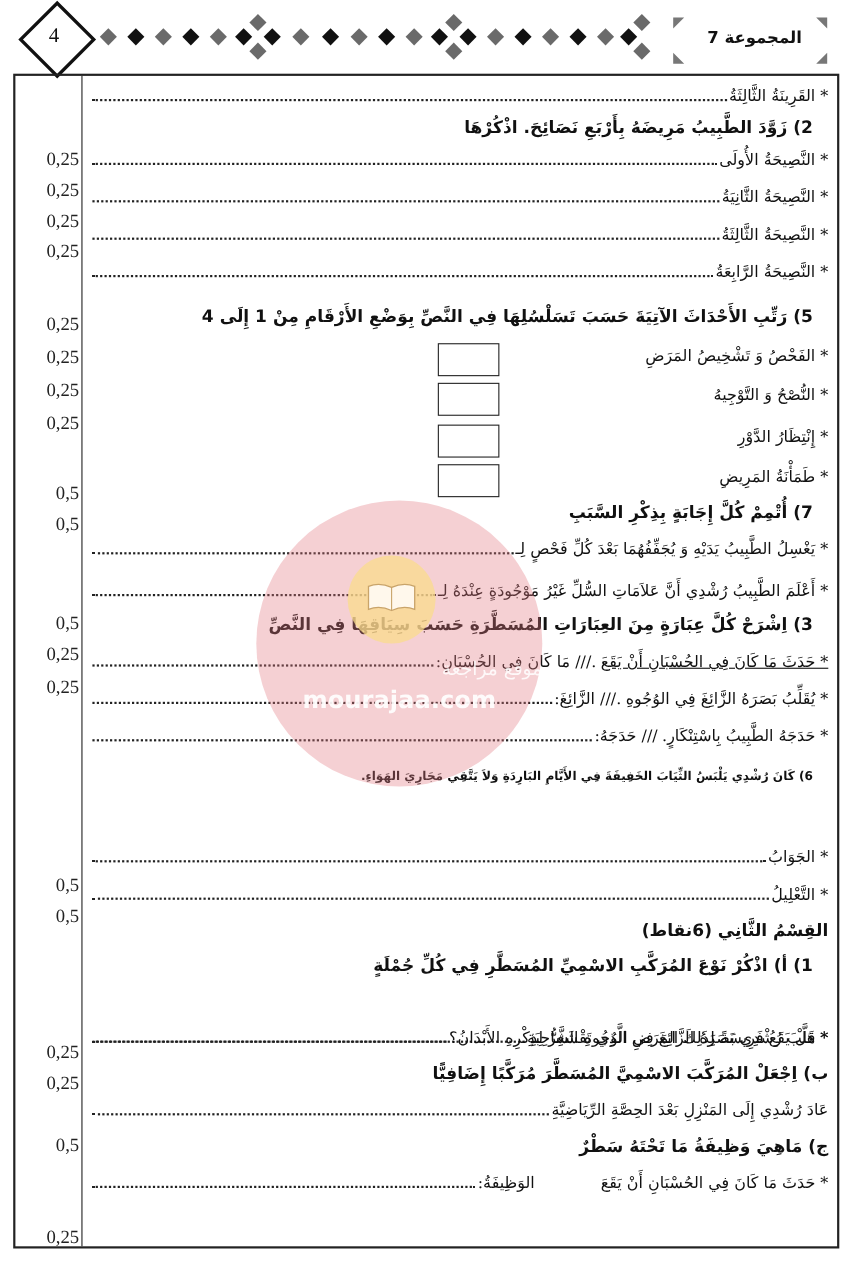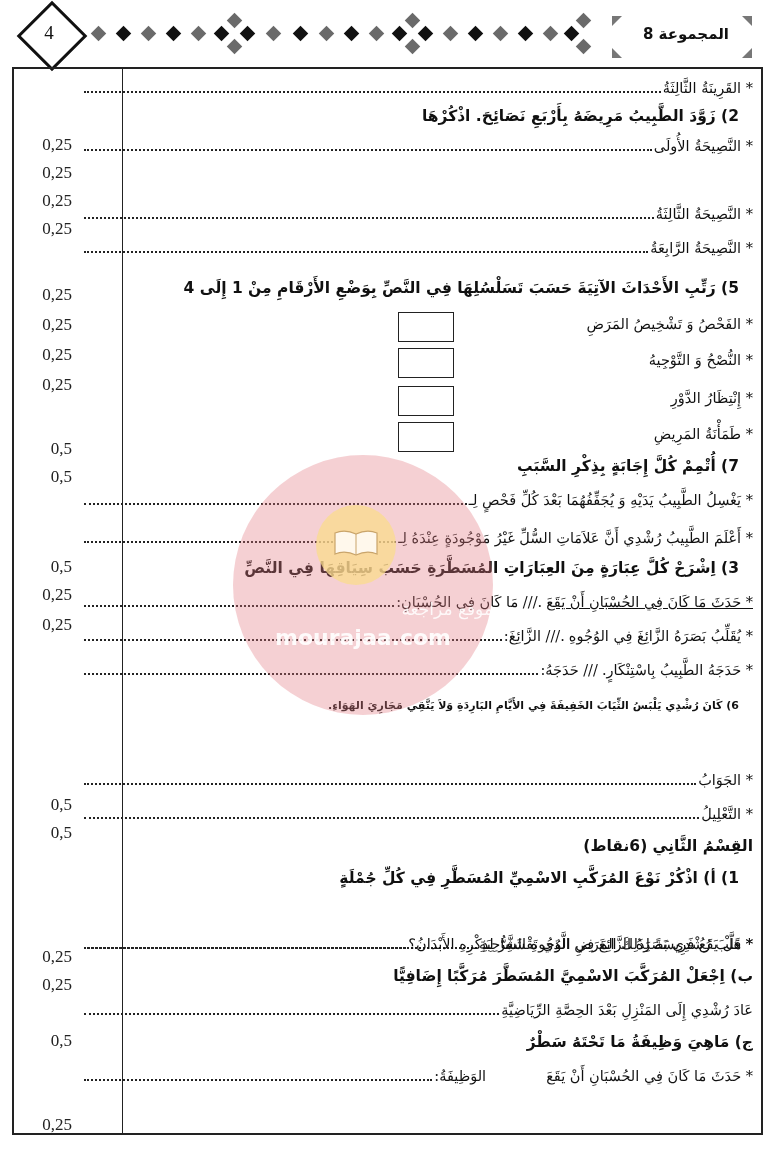--- a/index.html
+++ b/index.html
@@ -8,21 +8,21 @@
   .page-num{position:absolute;left:18px;top:2px;width:62px;height:62px;}
   .page-num .dia{position:absolute;left:9px;top:9px;width:44px;height:44px;border:3px solid #111;transform:rotate(45deg);background:#fff;}
   .page-num span{position:absolute;left:0;top:0;width:62px;height:62px;line-height:62px;text-align:center;font-family:"Liberation Serif",serif;font-size:19px;}
   .strip{position:absolute;left:88px;top:12px;width:500px;height:44px;}
   .dm{position:absolute;width:11px;height:11px;transform:rotate(45deg);}
   .dm.k{background:#111;}
   .dm.g{background:#6a6a6a;}
   .group-label{position:absolute;right:30px;top:18px;height:32px;direction:rtl;font-family:"DejaVu Sans",sans-serif;font-weight:bold;font-size:15px;line-height:32px;padding:0 12px;}
   .corner{position:absolute;width:0;height:0;}
   .frame{position:absolute;left:12px;top:67px;width:751px;height:1068px;border:2px solid #222;box-sizing:border-box;}
-  .score-col{position:absolute;left:0;top:0;width:60px;height:100%;border-right:1.5px solid #222;padding-left:48px;}
+  .score-col{position:absolute;left:0;top:0;width:60px;height:100%;border-right:1.5px solid #222;}
   .score{position:absolute;left:0;width:58px;text-align:right;font-family:"Liberation Serif",serif;font-size:17px;color:#222;}
   .content{position:absolute;left:62px;top:0;right:0;height:100%;direction:rtl;}
   .ln{position:absolute;right:8px;left:8px;white-space:nowrap;font-size:14.5px;line-height:22px;display:flex;align-items:baseline;}
   .ln .txt{flex:0 0 auto;}
   .ln .dots{flex:1 1 auto;border-bottom:2px dotted #222;margin:0 2px 5px 0;height:1px;}
   .q{font-family:"DejaVu Sans",sans-serif;font-weight:bold;font-size:15.5px;padding-right:14px;}
   .u{text-decoration:underline;}
   .box{position:absolute;width:54px;height:28px;border:1.5px solid #222;background:transparent;}
   .wm{position:absolute;left:233px;top:455px;width:260px;height:260px;border-radius:50%;background:rgba(225,120,130,0.35);pointer-events:none;}
   .wm-core{position:absolute;left:83px;top:50px;width:80px;height:80px;border-radius:50%;background:rgba(250,220,140,0.75);}
@@ -63,21 +63,21 @@
     <div class="dm k" style="left:432px;top:16px"></div>
     <div class="dm g" style="left:457px;top:16px"></div>
     <div class="dm k" style="left:478px;top:16px"></div>
     <div class="dm g" style="left:490px;top:3px"></div>
     <div class="dm g" style="left:490px;top:29px"></div>
   </div>
   <div class="corner" style="left:612px;top:16px;border-top:10px solid #777;border-right:10px solid transparent;"></div>
   <div class="corner" style="left:612px;top:48px;border-bottom:10px solid #777;border-right:10px solid transparent;"></div>
   <div class="corner" style="left:742px;top:16px;border-top:10px solid #777;border-left:10px solid transparent;"></div>
   <div class="corner" style="left:742px;top:48px;border-bottom:10px solid #777;border-left:10px solid transparent;"></div>
-  <div class="group-label">المجموعة 8</div>
+  <div class="group-label">المجموعة 7</div>
 </div>
 
 <div class="frame">
   <div class="score-col">
     <div class="score" style="top:66px">0,25</div>
     <div class="score" style="top:94px">0,25</div>
     <div class="score" style="top:122px">0,25</div>
     <div class="score" style="top:150px">0,25</div>
     <div class="score" style="top:216px">0,25</div>
     <div class="score" style="top:246px">0,25</div>
@@ -101,20 +101,24 @@
     <div class="ln" style="top:8px">
       <span class="txt">* القَرِينَةُ الثَّالِثَةُ</span>
       <span class="dots"></span>
     </div>
 
     <div class="ln q" style="top:36px">2) زَوَّدَ الطَّبِيبُ مَرِيضَهُ بِأَرْبَعِ نَصَائِحَ. اذْكُرْهَا</div>
     <div class="ln" style="top:66px">
       <span class="txt">* النَّصِيحَةُ الأُولَى</span>
       <span class="dots"></span>
     </div>
+    <div class="ln" style="top:100px">
+      <span class="txt">* النَّصِيحَةُ الثَّانِيَةُ</span>
+      <span class="dots"></span>
+    </div>
     <div class="ln" style="top:134px">
       <span class="txt">* النَّصِيحَةُ الثَّالِثَةُ</span>
       <span class="dots"></span>
     </div>
     <div class="ln" style="top:168px">
       <span class="txt">* النَّصِيحَةُ الرَّابِعَةُ</span>
       <span class="dots"></span>
     </div>
 
     <div class="ln q" style="top:208px">5) رَتِّبِ الأَحْدَاثَ الآتِيَةَ حَسَبَ تَسَلْسُلِهَا فِي النَّصِّ بِوَضْعِ الأَرْقَامِ مِنْ 1 إِلَى 4</div>

